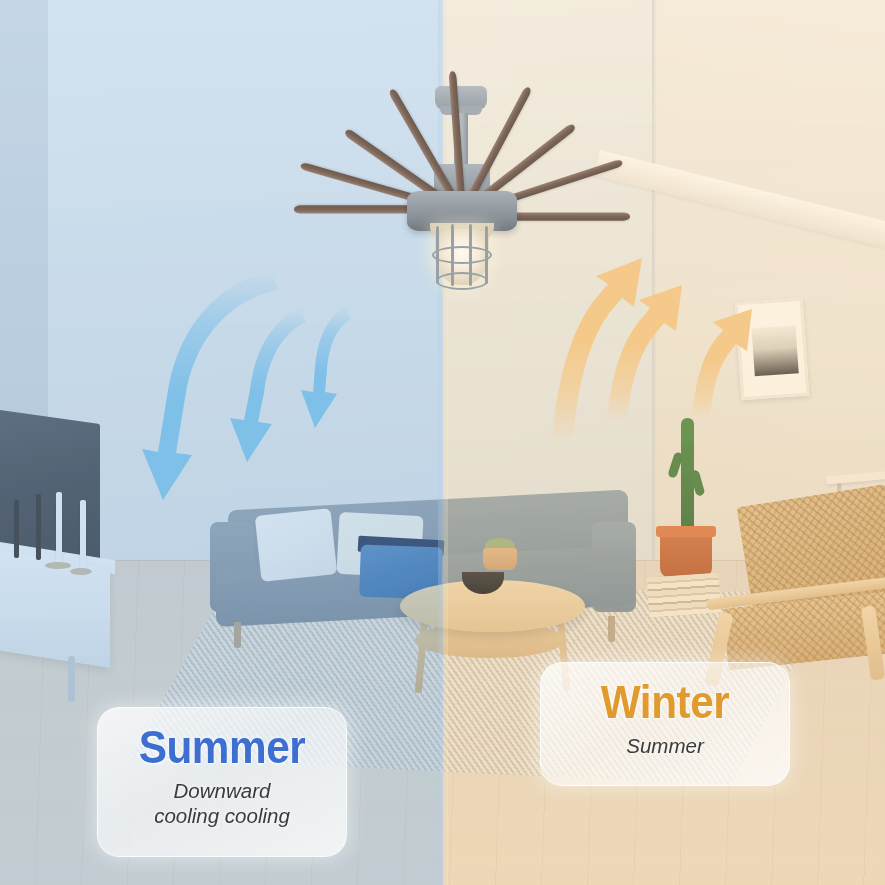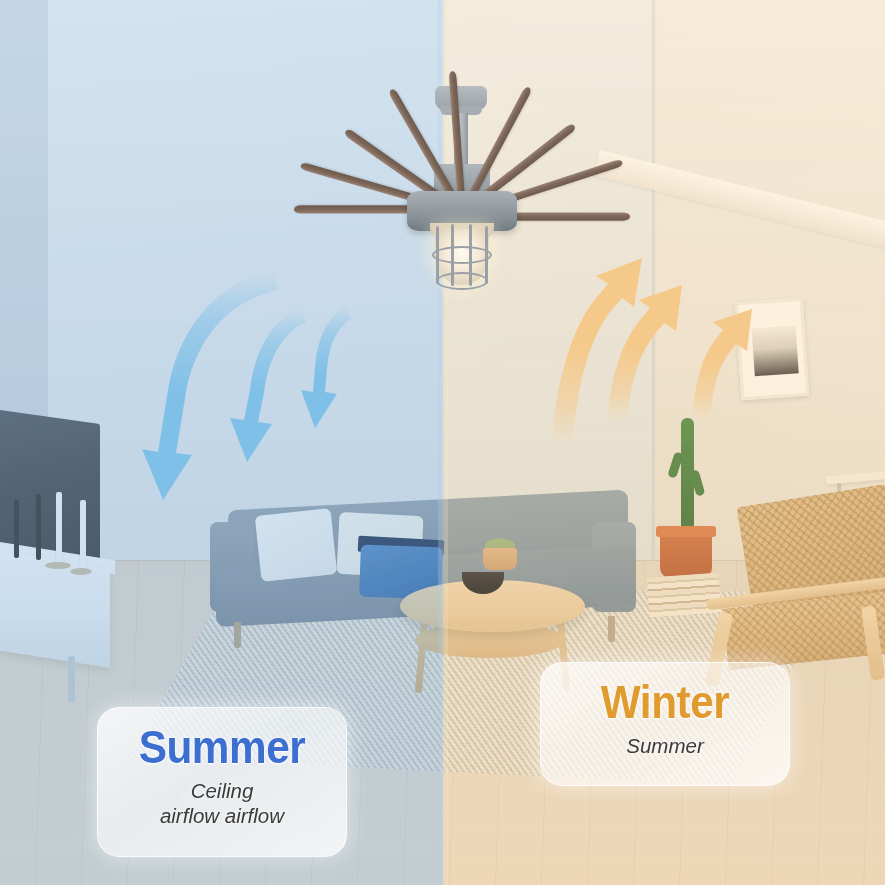--- a/index.html
+++ b/index.html
@@ -551,22 +551,22 @@
     <g>
       <path d="M692,418 C695,383 702,357 715,340 L723,330
                L713,322 L752,309 L747,351 L736,344 L729,353
                C718,368 712,390 710,420 Z" fill="url(#warmFade)"></path>
     </g>
   </svg>
 
   <div class="info-panel panel-summer">
     <div class="season-title" style="color:#3c6fd0">Summer</div>
     <div class="season-sub">
-      <div>Ceiling</div>
-      <div>airflow airflow</div>
+      <div>Downward</div>
+      <div>cooling cooling</div>
     </div>
   </div>
 
   <div class="info-panel panel-winter">
     <div class="season-title" style="color:#e09a2e">Winter</div>
     <div class="season-sub">
       <div>Summer</div>
     </div>
   </div>
 

